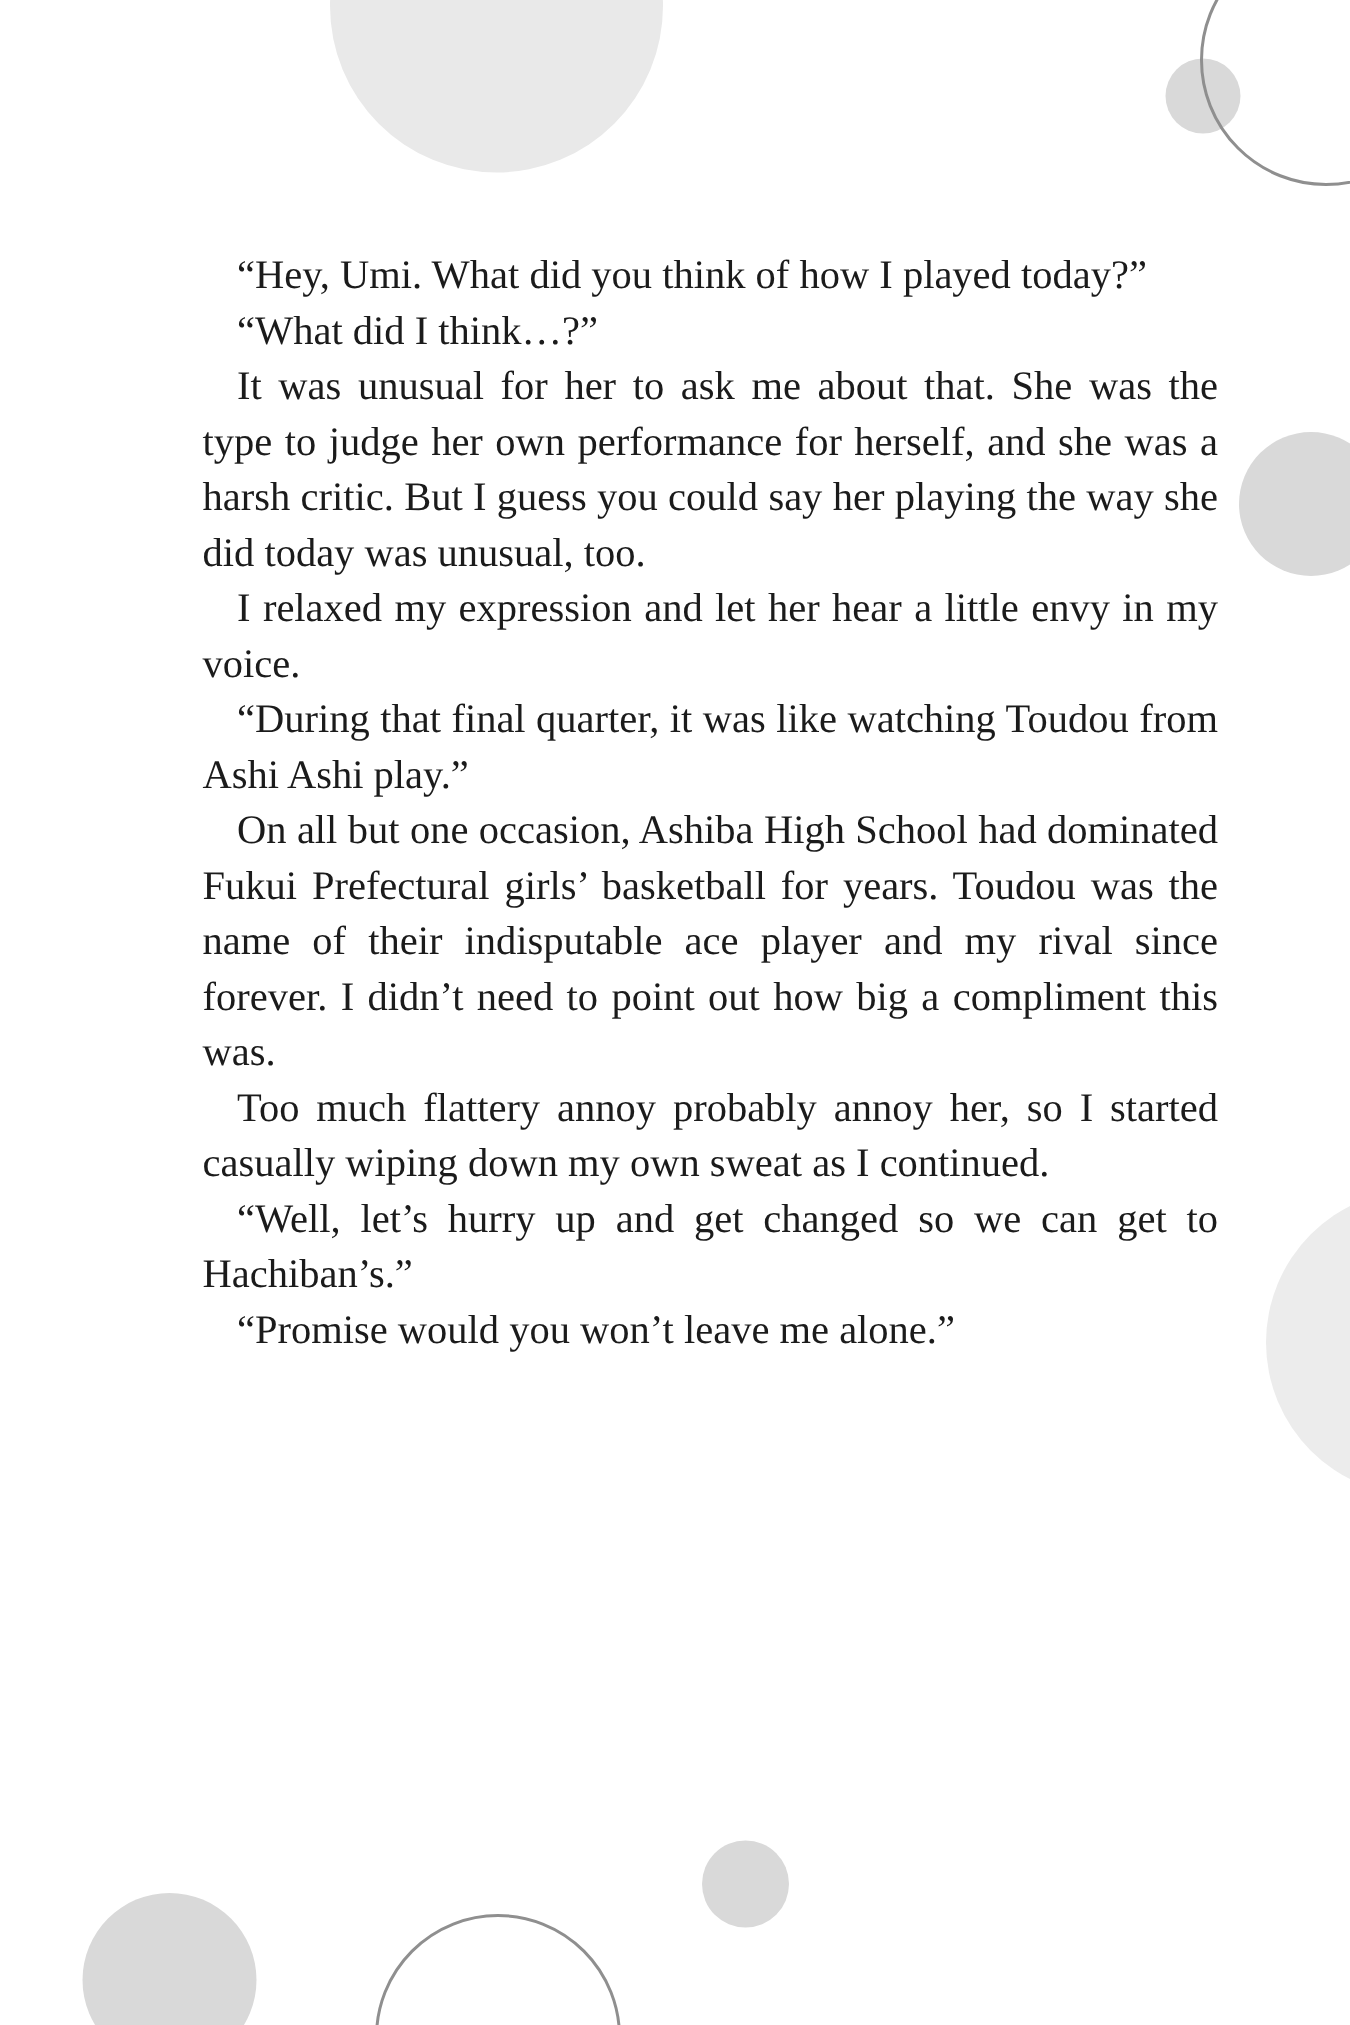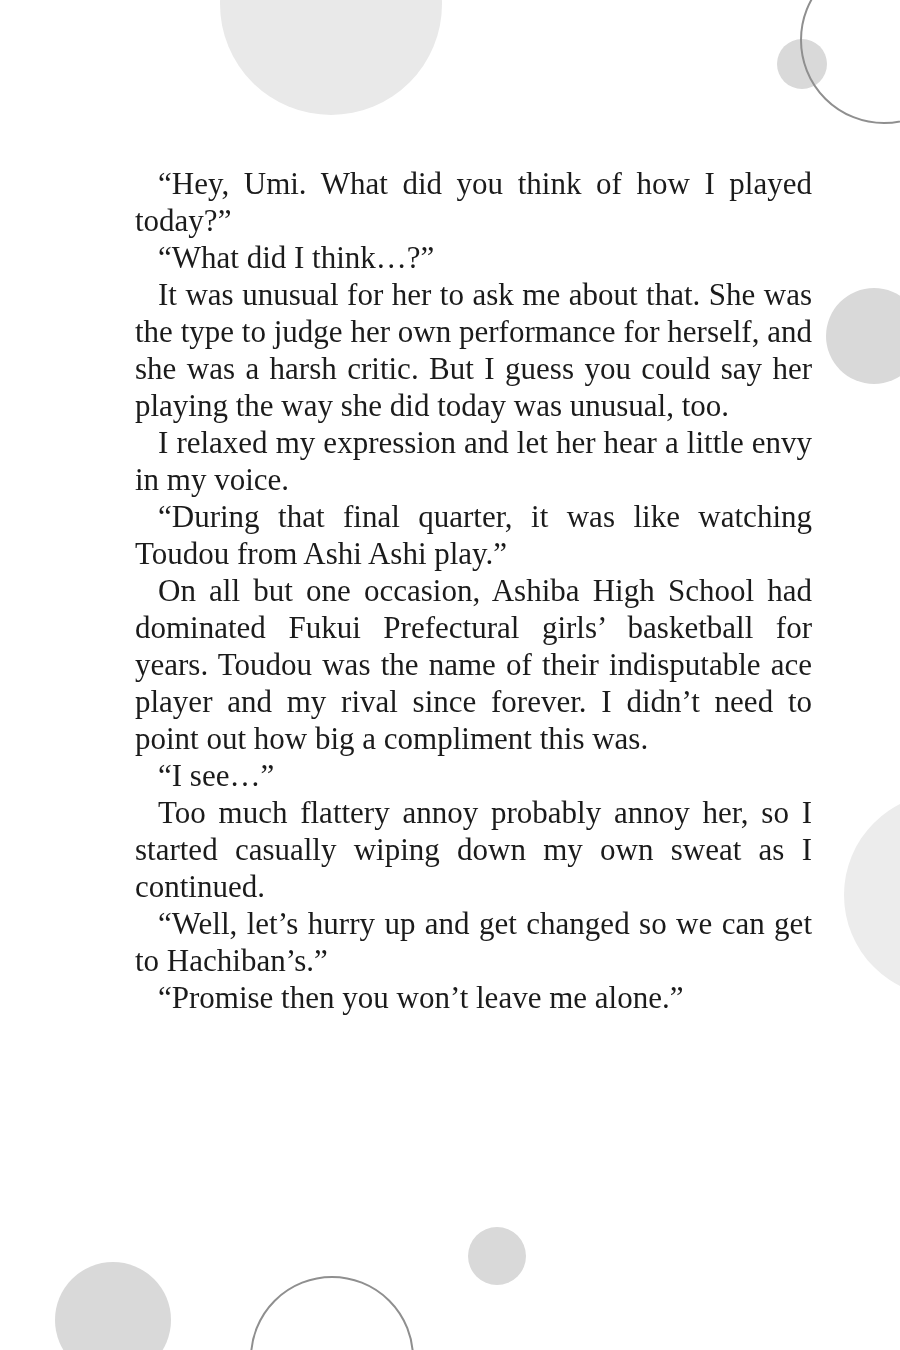--- a/index.html
+++ b/index.html
@@ -43,21 +43,21 @@
   .ring-bottom-center  { left: 250px;  top: 1276px; width: 164px; height: 164px; }
 
   
   .text-block {
     position: absolute;
     left: 135px;
     top: 165px;
     width: 677px;
     z-index: 3;
     color: var(--text-color, #1b1b1b);
-    font-size: 31px;
+    font-size: 27px;
     line-height: 37px;
     text-align: justify;
   }
   .text-block p {
     text-indent: 23px;
     margin: 0;
   }
 </style>
 </head>
 <body>
@@ -73,19 +73,18 @@
   <div class="circle filled-mid circle-bottom-left"></div>
   <div class="circle ring ring-bottom-center"></div>
 
   <div class="text-block">
     <p>“Hey, Umi. What did you think of how I played today?”</p>
     <p>“What did I think…?”</p>
     <p>It was unusual for her to ask me about that. She was the type to judge her own performance for herself, and she was a harsh critic. But I guess you could say her playing the way she did today was unusual, too.</p>
     <p>I relaxed my expression and let her hear a little envy in my voice.</p>
     <p>“During that final quarter, it was like watching Toudou from Ashi Ashi play.”</p>
     <p>On all but one occasion, Ashiba High School had dominated Fukui Prefectural girls’ basketball for years. Toudou was the name of their indisputable ace player and my rival since forever. I didn’t need to point out how big a compliment this was.</p>
-    <p>“I see…”</p>
     <p>Too much flattery annoy probably annoy her, so I started casually wiping down my own sweat as I continued.</p>
     <p>“Well, let’s hurry up and get changed so we can get to Hachiban’s.”</p>
-    <p>“Promise then you won’t leave me alone.”</p>
+    <p>“Promise would you won’t leave me alone.”</p>
   </div>
 
 </div>
 
 </body></html>

